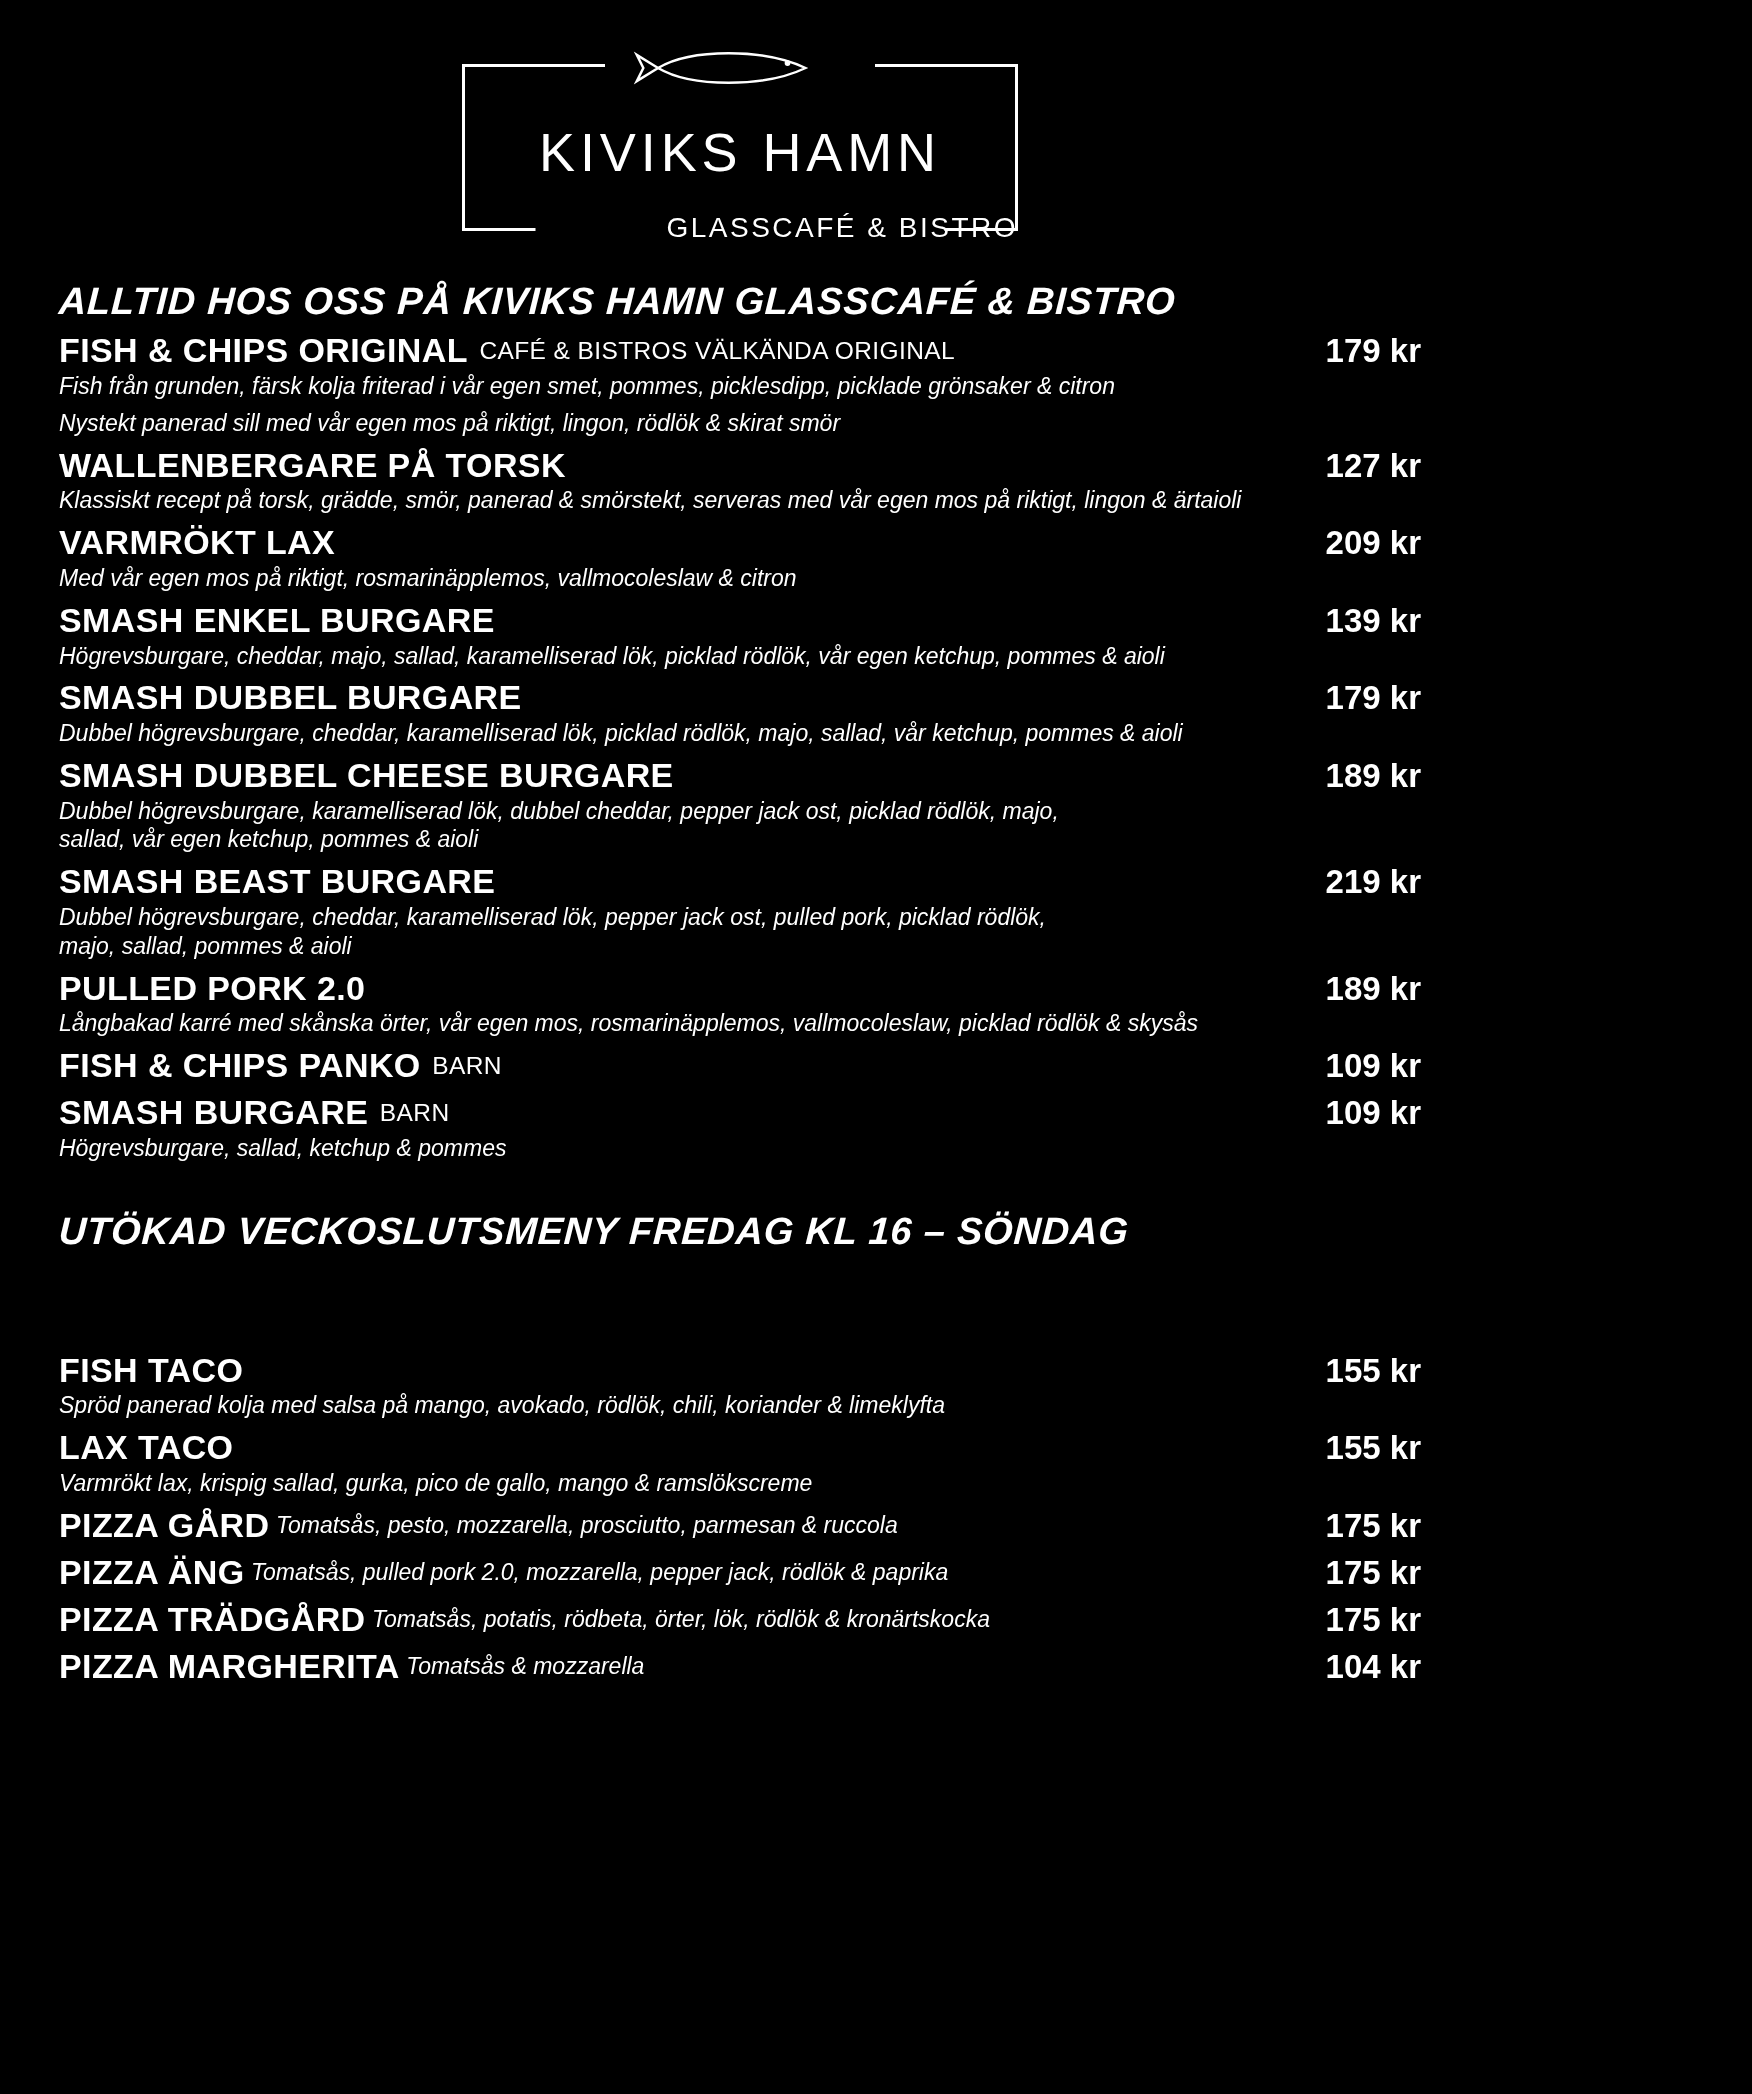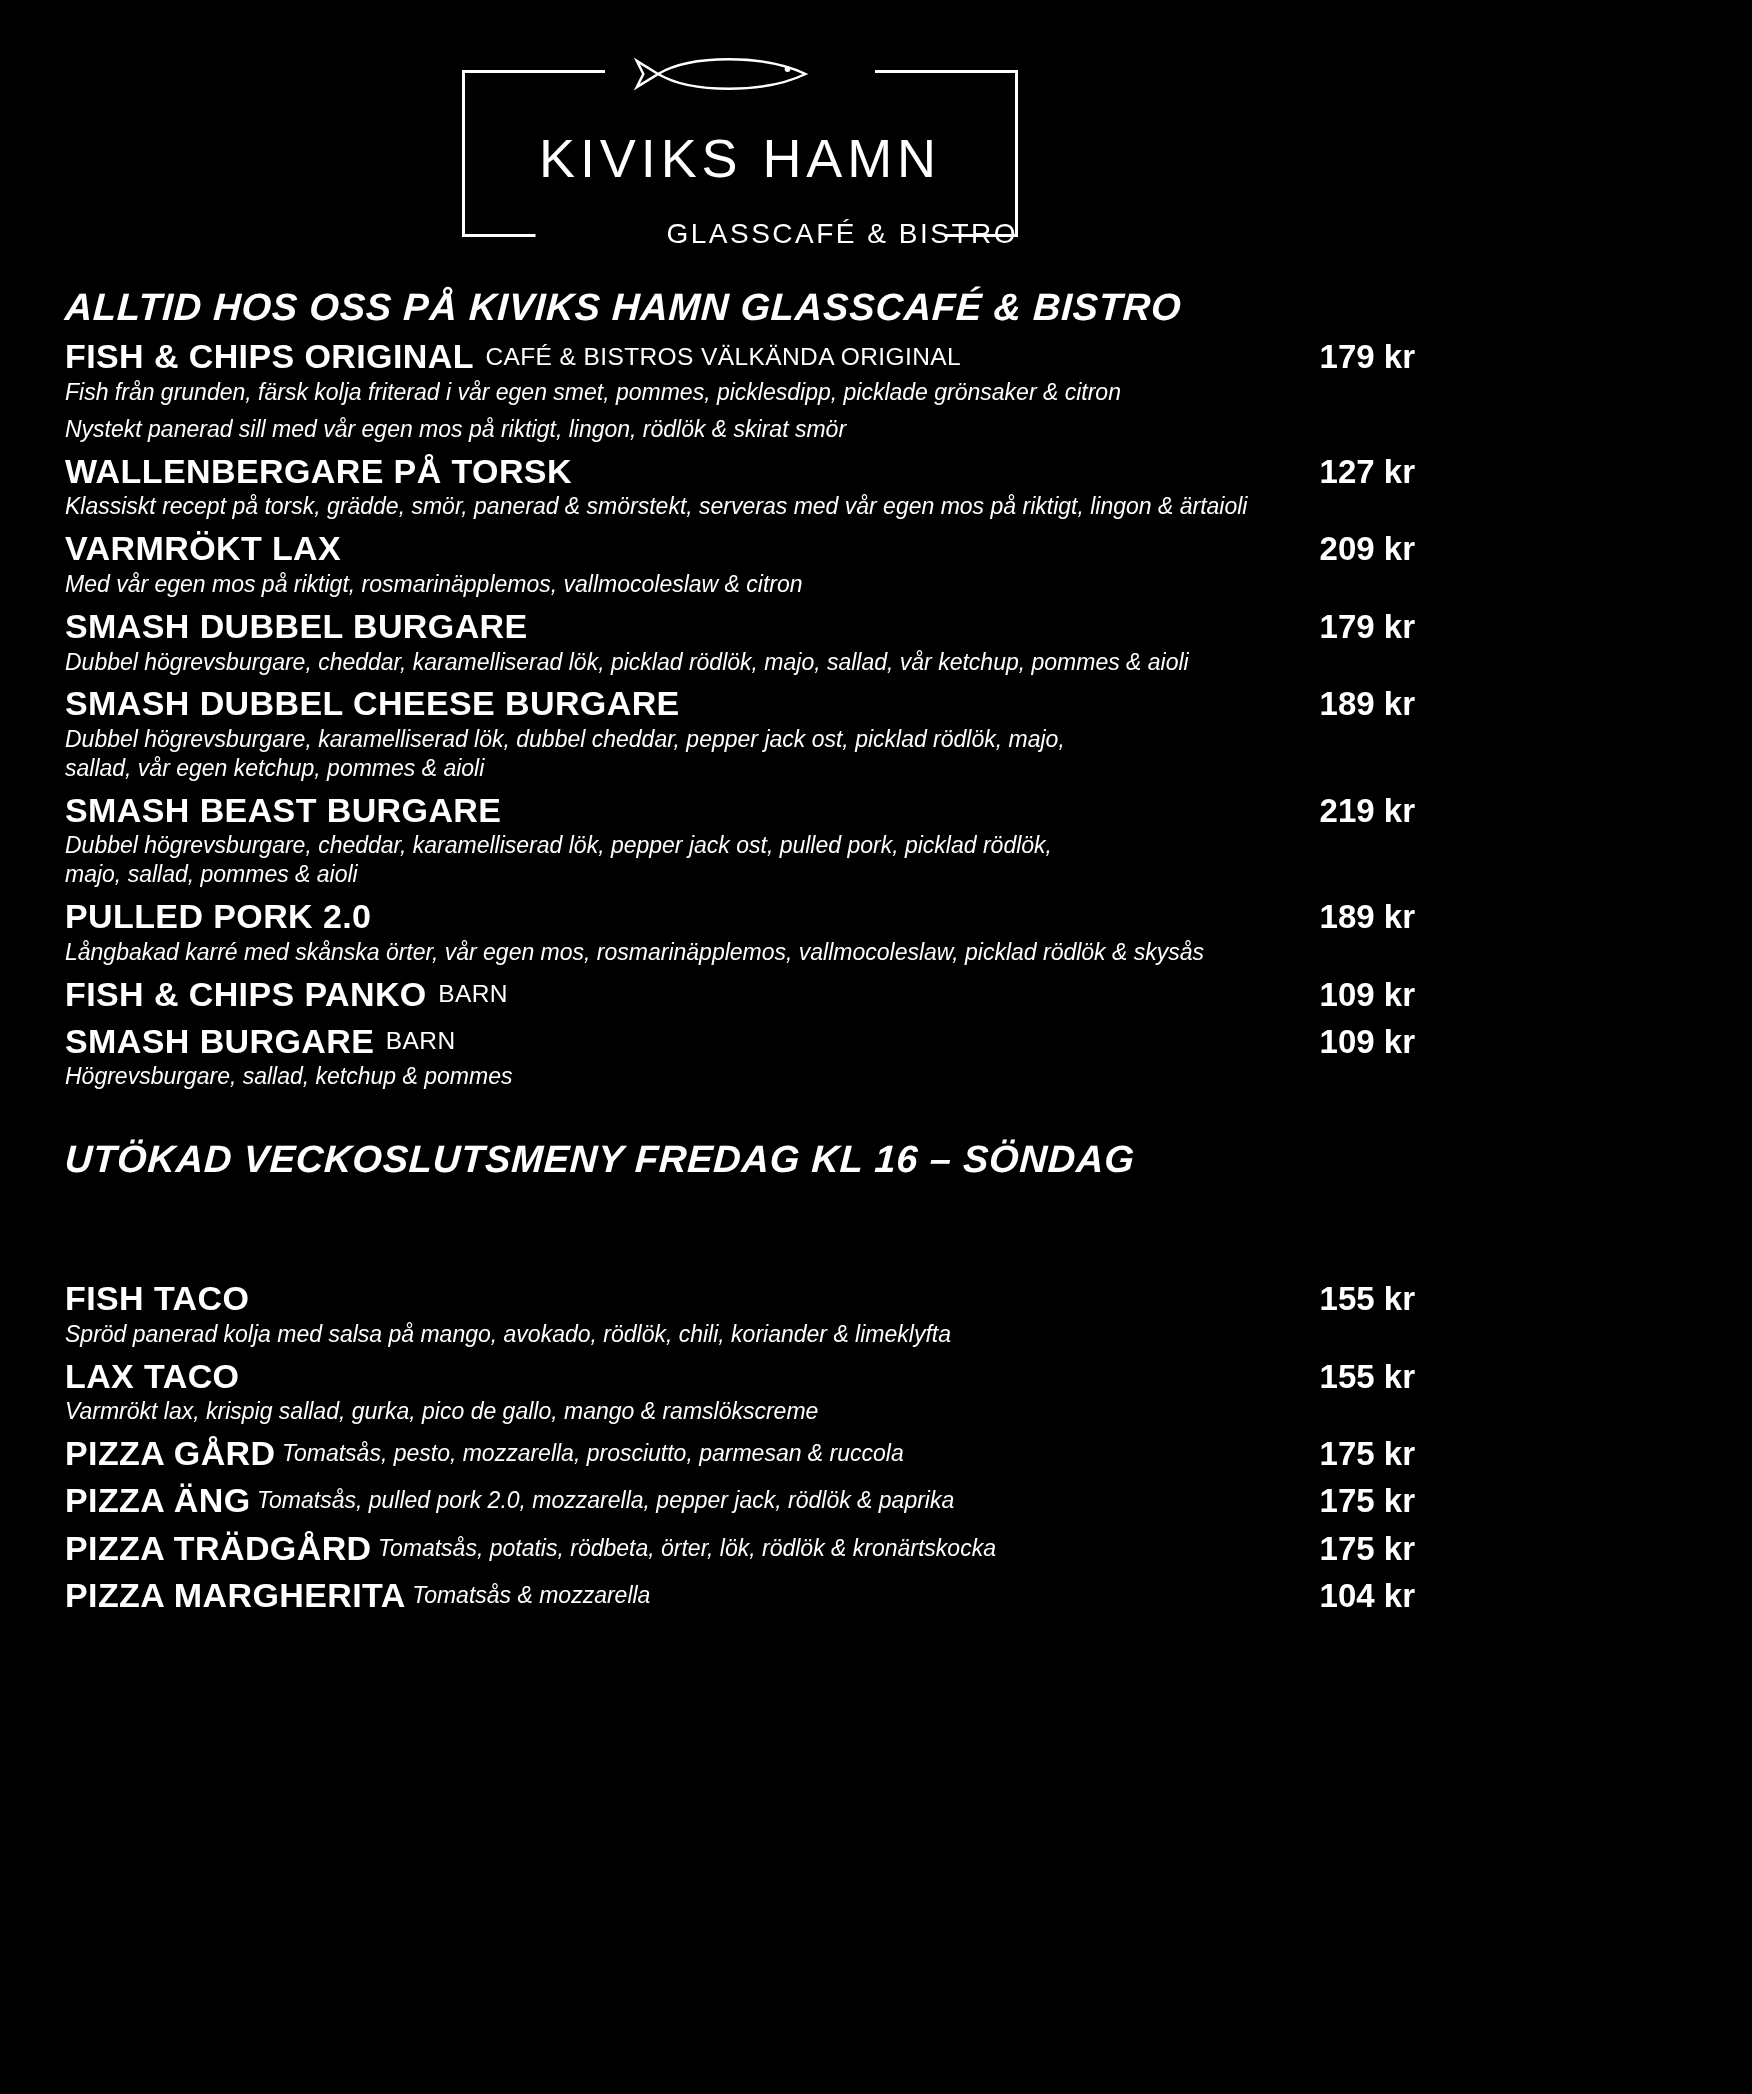--- a/index.html
+++ b/index.html
@@ -14,21 +14,21 @@
     color: #ffffff;
     -webkit-font-smoothing: antialiased;
   }
 
   .page {
     width: 1480px;
     min-height: 2095px;
     background: #000000;
     position: relative;
     box-sizing: border-box;
-    padding: 6px;
+    padding: 0;
   }
 
   
   .logo-wrap {
     width: 100%;
     display: flex;
     justify-content: center;
     padding-top: 33px;
   }
   .logo-box {
@@ -227,20 +227,30 @@
       <div class="item-row">
         <div class="item-left">
           <span class="item-name">VARMRÖKT LAX</span>
           <span class="item-tag"></span>
         </div>
         <span class="item-price">209 kr</span>
       </div>
       <div class="item-desc">Med vår egen mos på riktigt, rosmarinäpplemos, vallmocoleslaw &amp; citron</div>
     </div>
 
+    <div class="item">
+      <div class="item-row">
+        <div class="item-left">
+          <span class="item-name">SMASH ENKEL BURGARE</span>
+          <span class="item-tag"></span>
+        </div>
+        <span class="item-price">139 kr</span>
+      </div>
+      <div class="item-desc">Högrevsburgare, cheddar, majo, sallad, karamelliserad lök, picklad rödlök, vår egen ketchup, pommes &amp; aioli</div>
+    </div>
 
     <div class="item">
       <div class="item-row">
         <div class="item-left">
           <span class="item-name">SMASH DUBBEL BURGARE</span>
           <span class="item-tag"></span>
         </div>
         <span class="item-price">179 kr</span>
       </div>
       <div class="item-desc">Dubbel högrevsburgare, cheddar, karamelliserad lök, picklad rödlök, majo, sallad, vår ketchup, pommes &amp; aioli</div>

